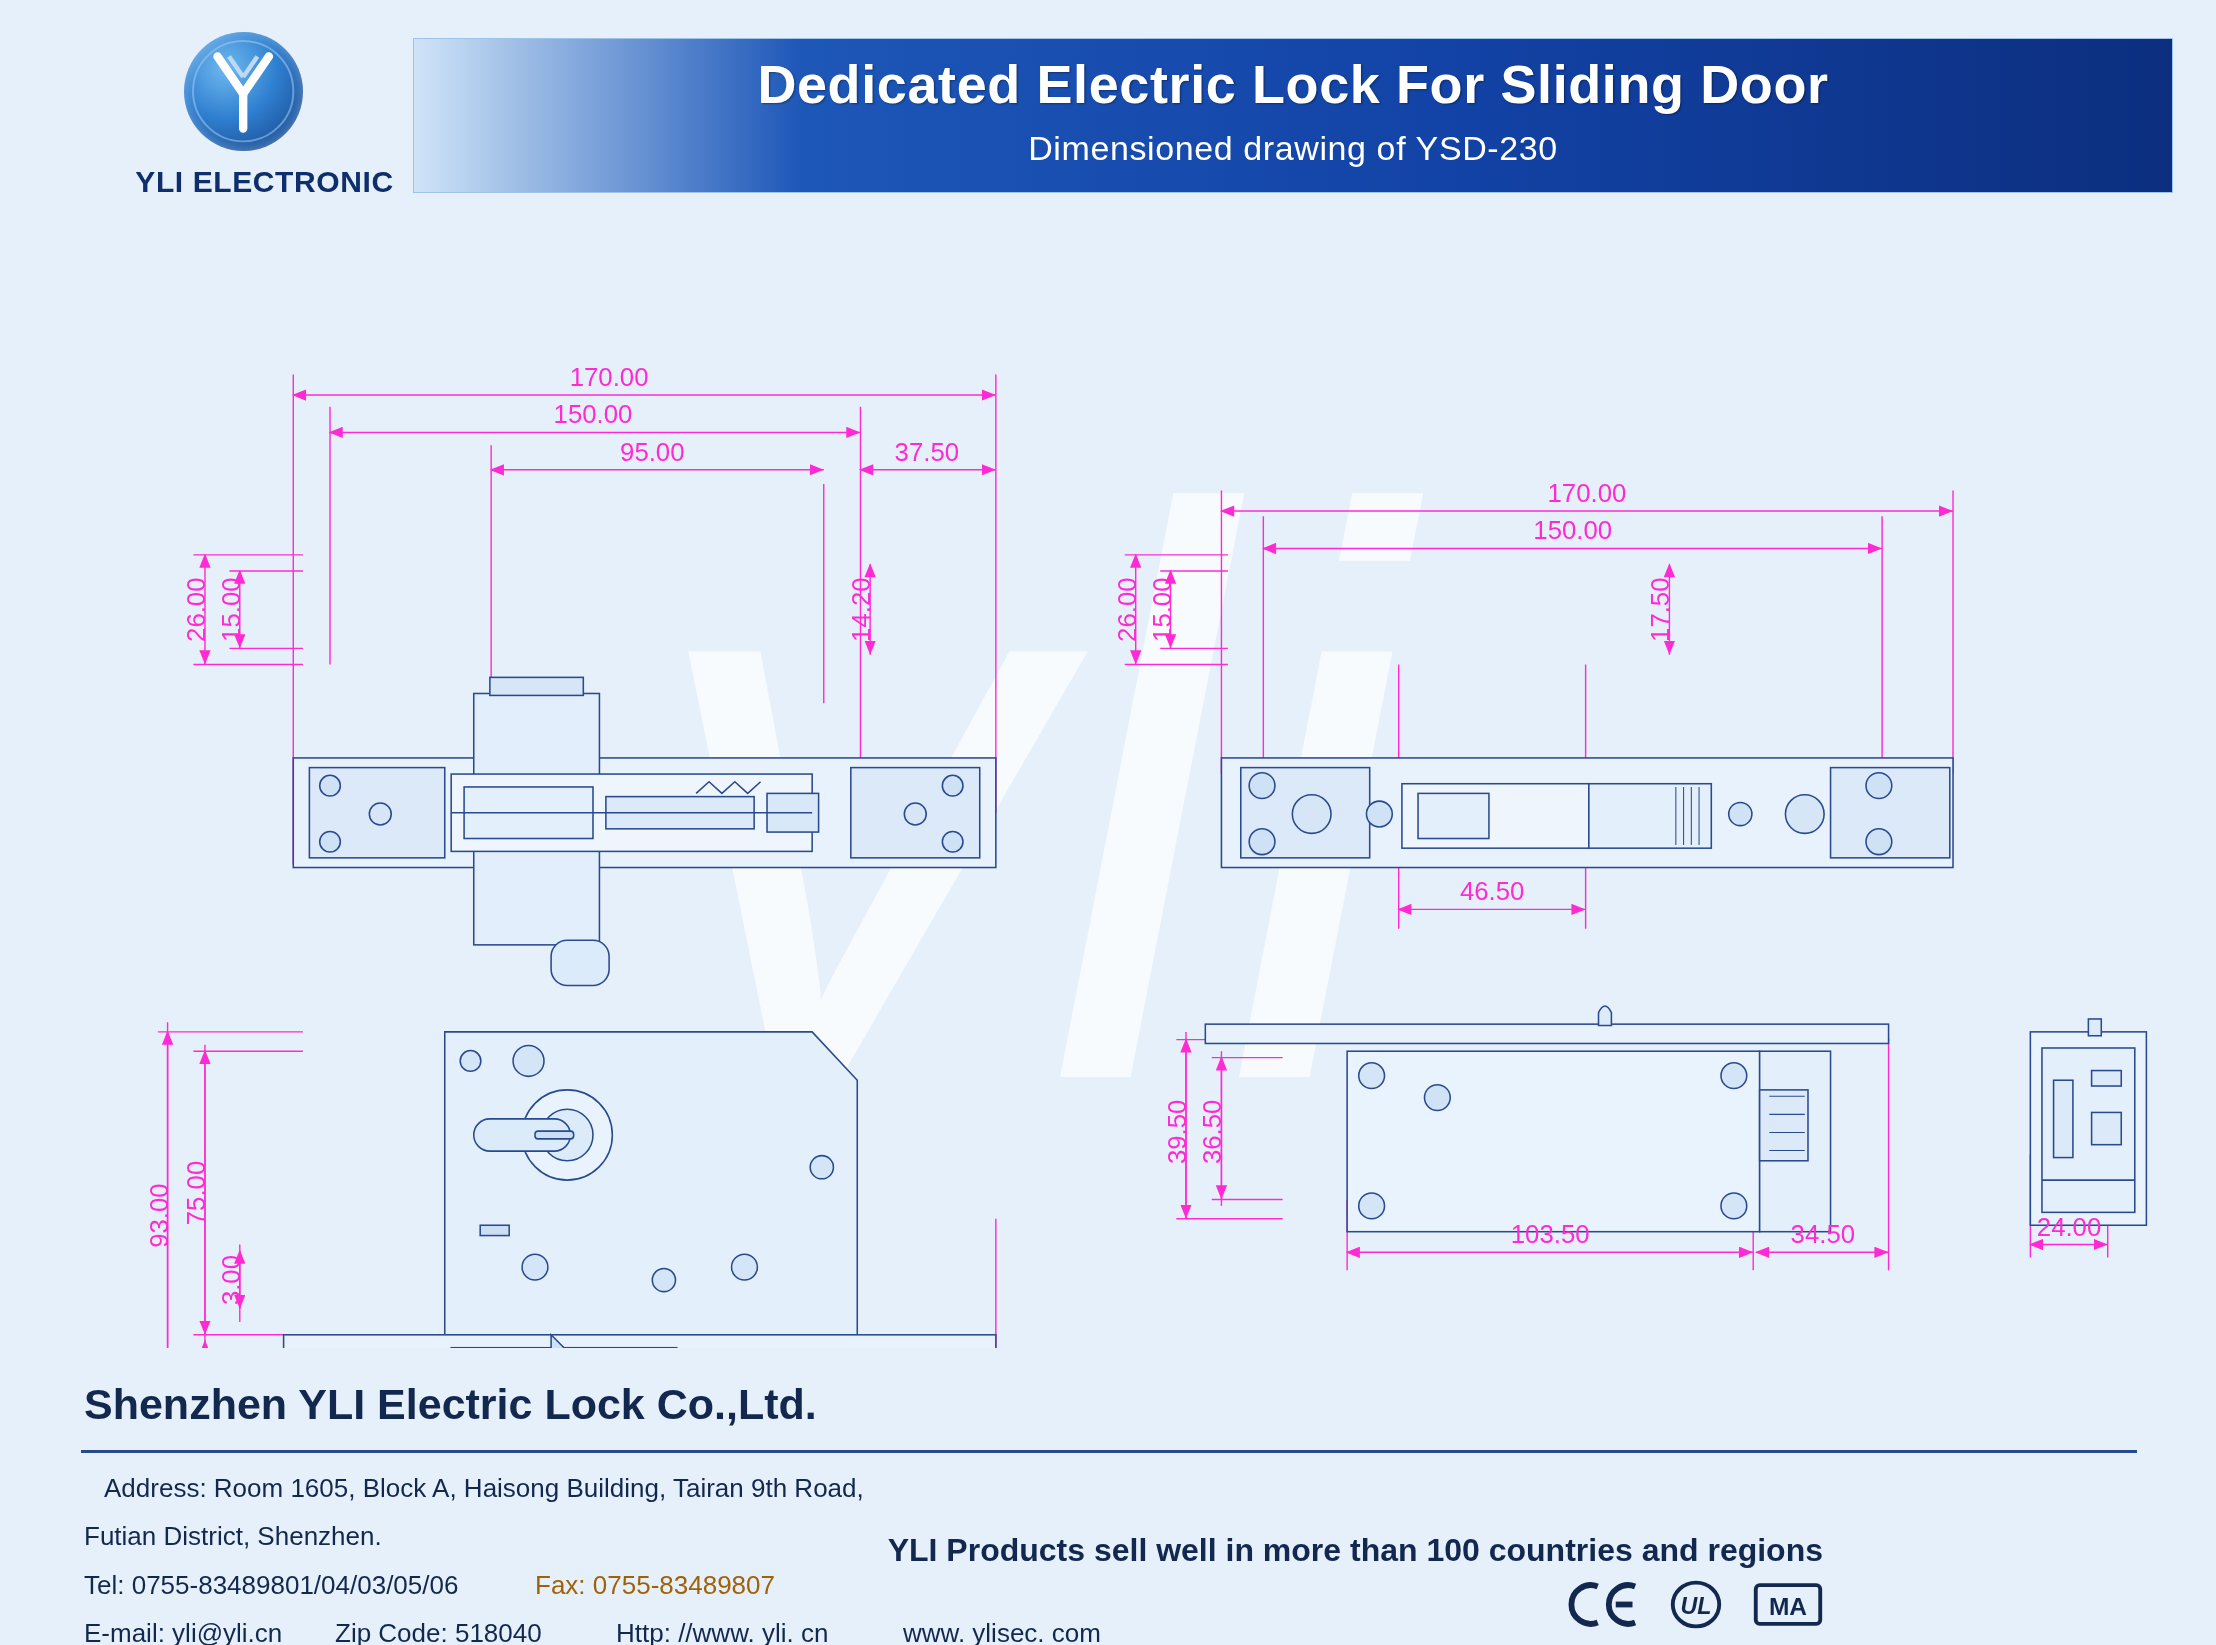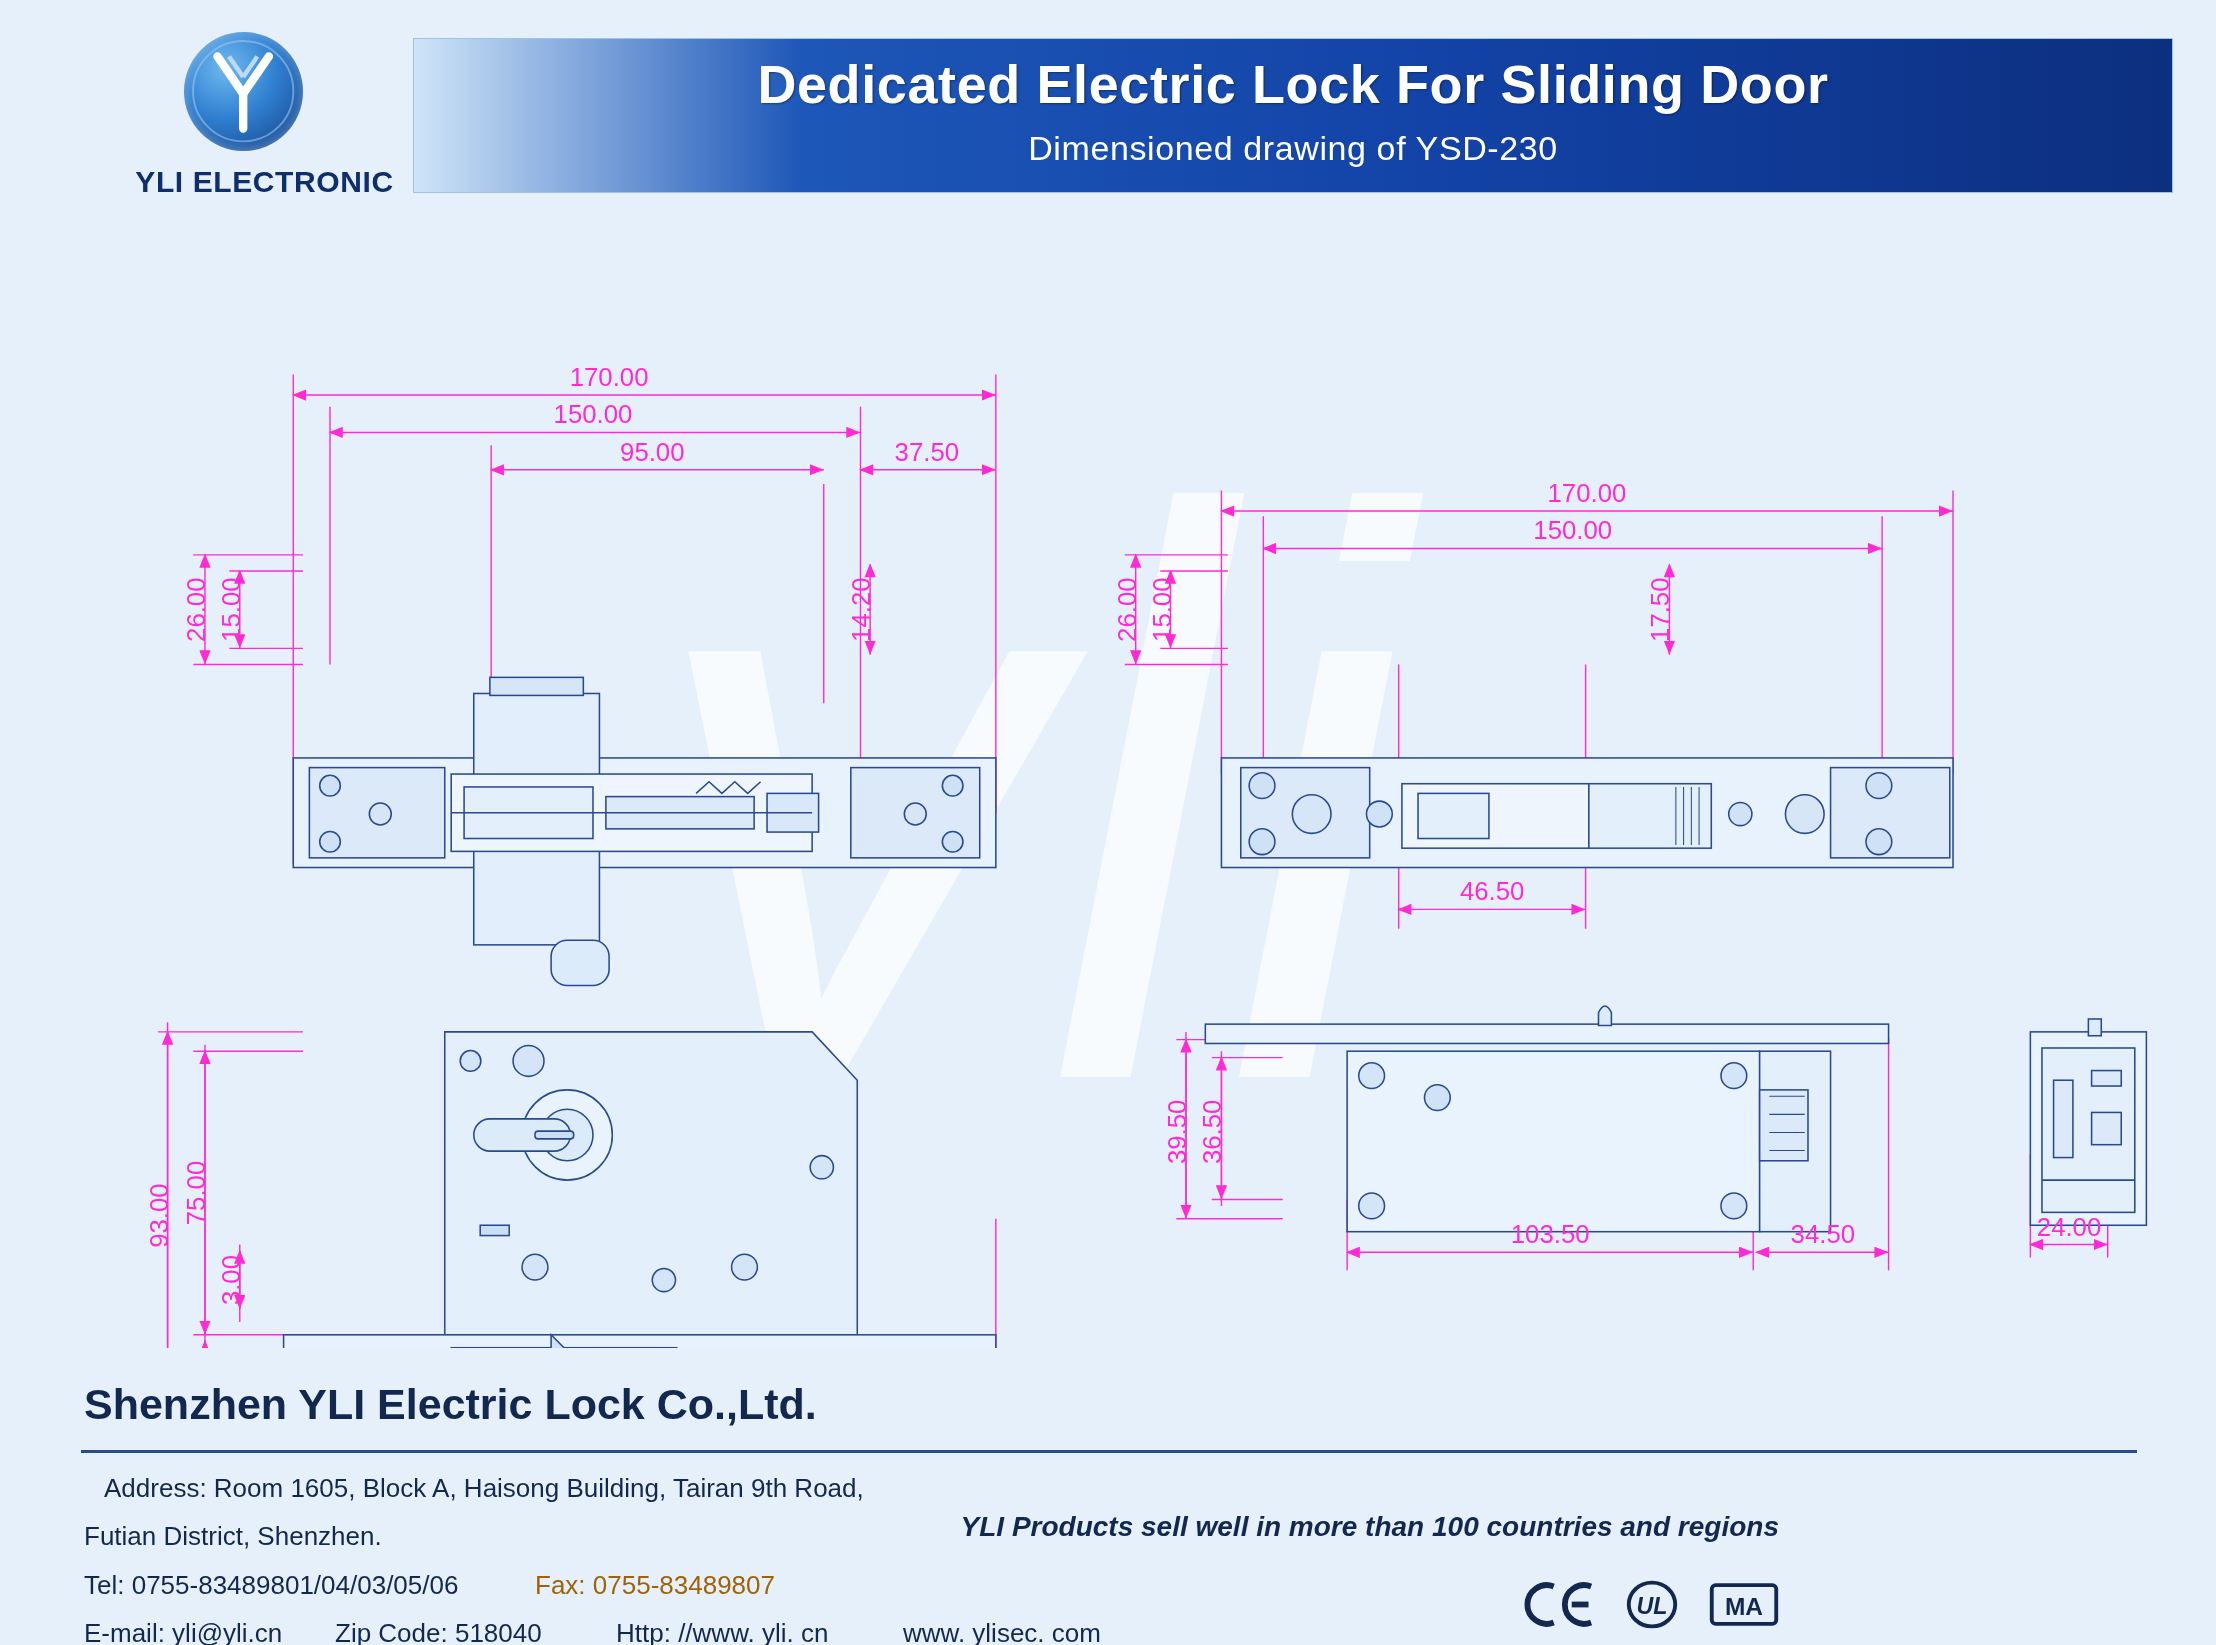--- a/index.html
+++ b/index.html
@@ -112,20 +112,21 @@
     height: 1135px;
   }
 
   
   #footer {
     position: absolute;
     left: 0;
     top: 1328px;
     width: 1856px;
     height: 317px;
+    padding-left: 44px;
   }
   #company-name {
     position: absolute;
     left: 84px;
     top: 52px;
     font-size: 43px;
     font-weight: bold;
     color: #12284f;
     letter-spacing: 0px;
   }
@@ -171,26 +172,25 @@
   .addr-seg-web {
     position: absolute;
     left: 903px;
     top: 290px;
     font-size: 26px;
     color: #12284f;
   }
   #slogan {
     position: absolute;
     right: 77px;
-    top: 183px;
-    font-size: 28px;
+    top: 204px;
+    font-size: 32px;
     font-weight: bold;
     color: #12284f;
     white-space: nowrap;
-    font-style: italic;
   }
   #cert-row {
     position: absolute;
     right: 77px;
     top: 248px;
     height: 58px;
     display: flex;
     align-items: center;
     gap: 31px;
   }

